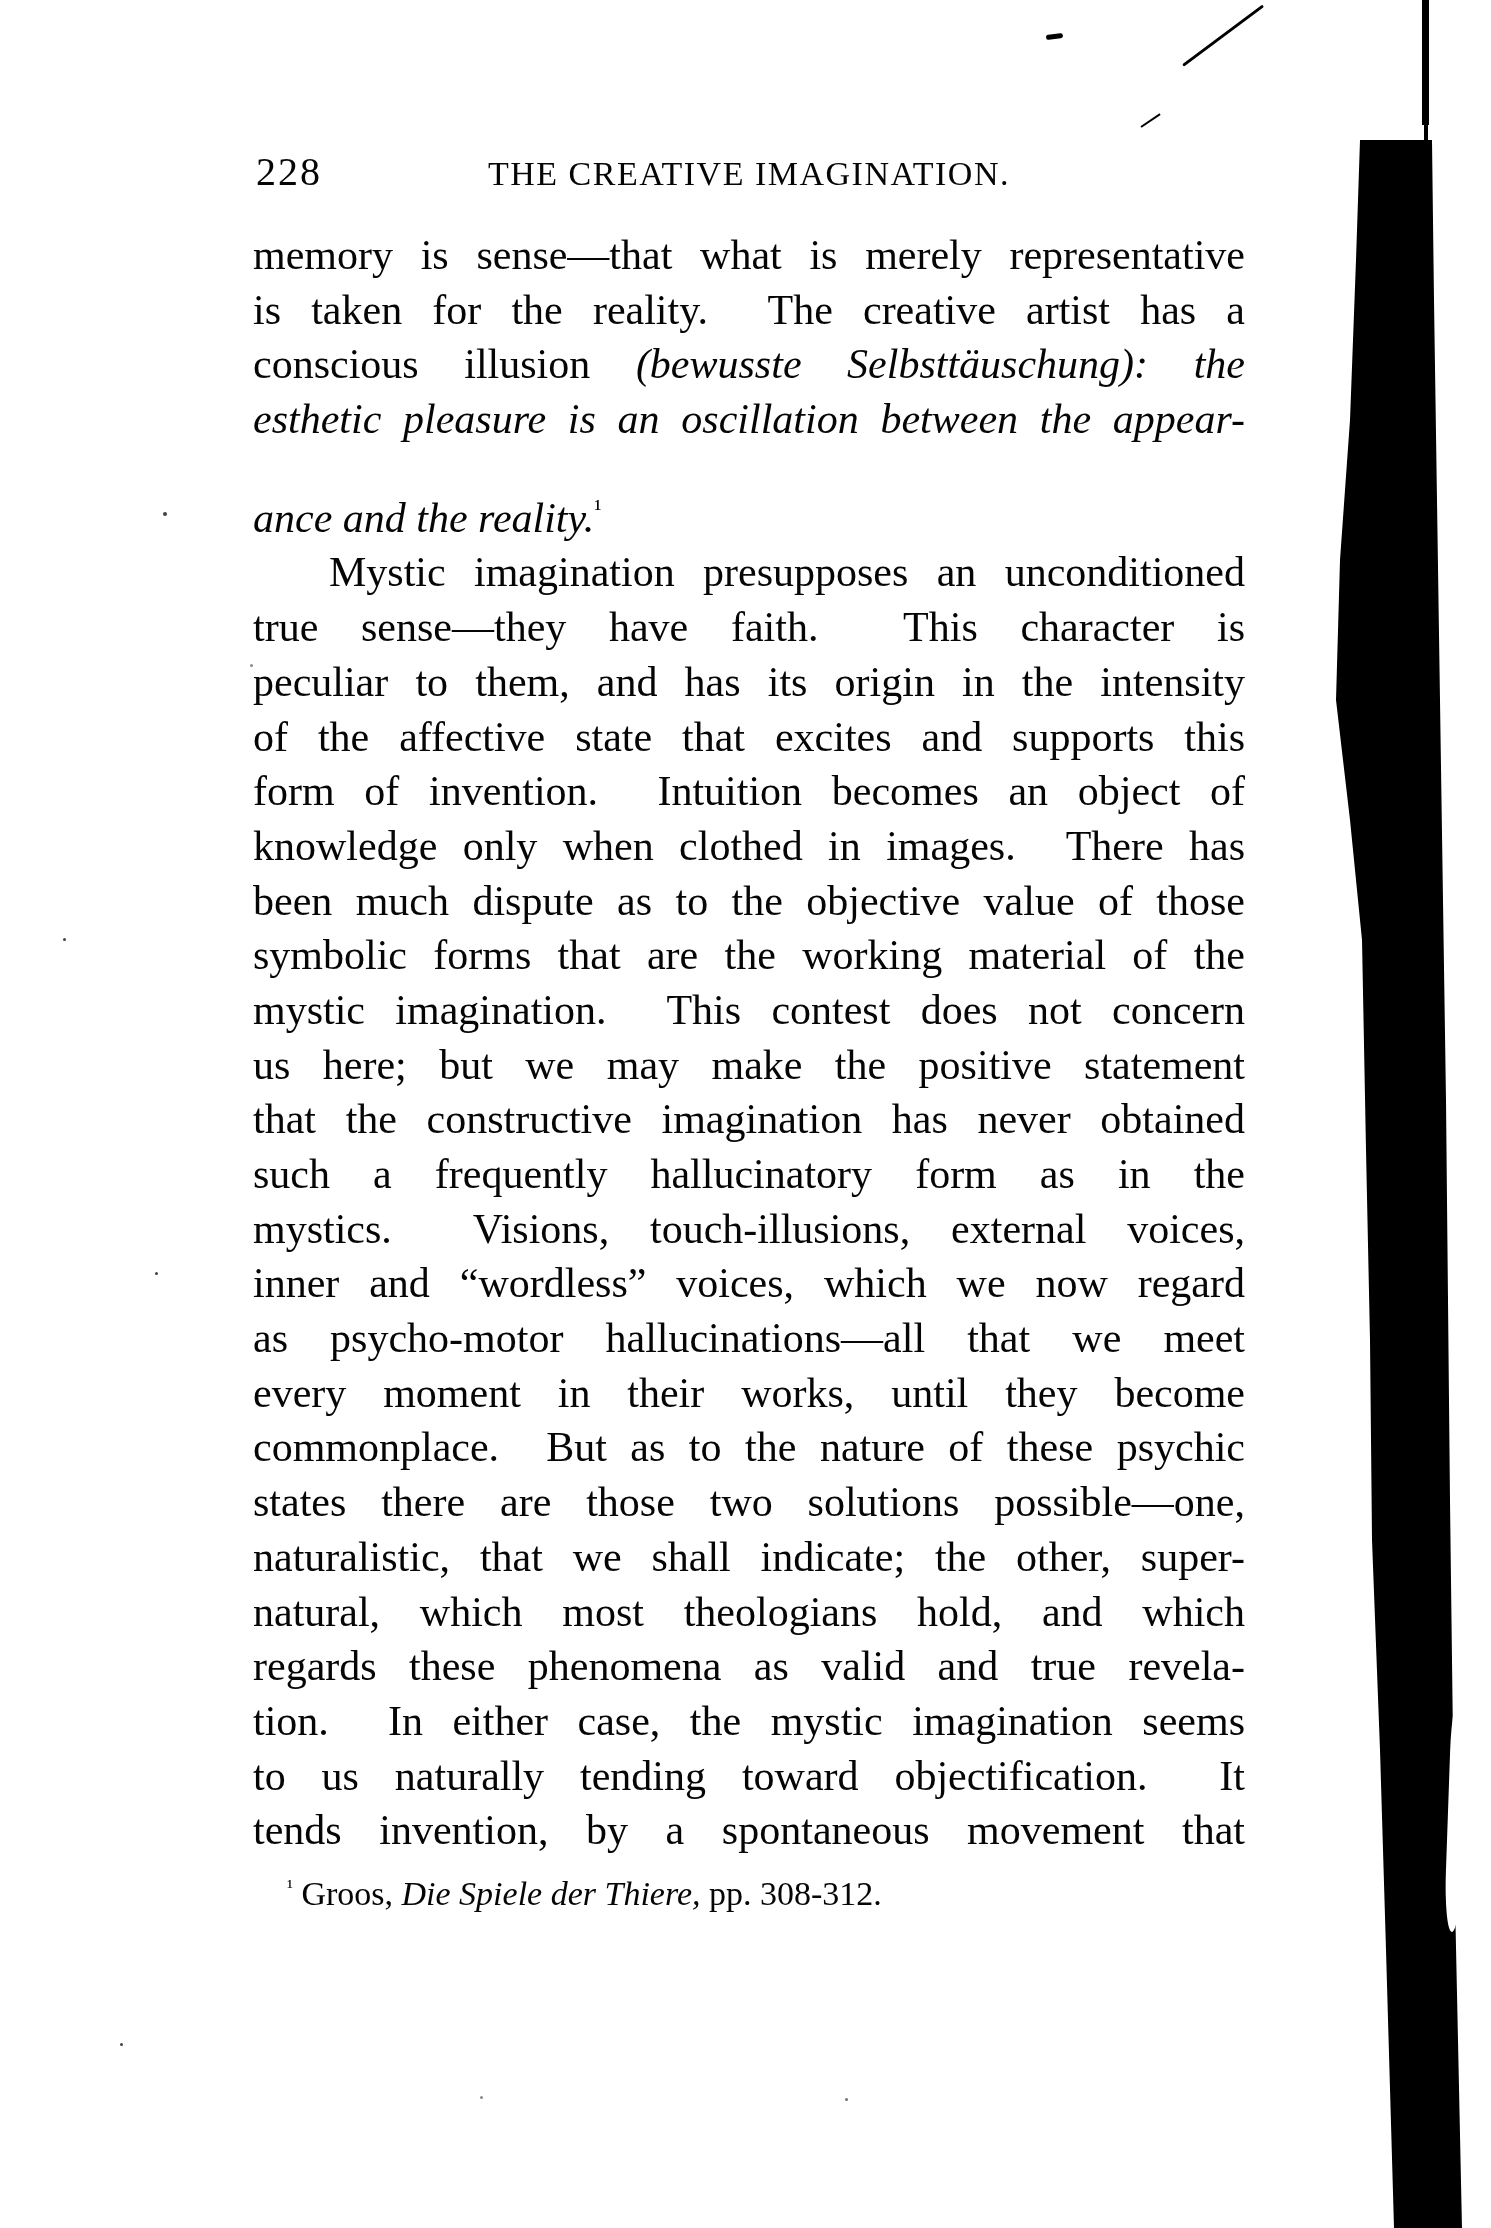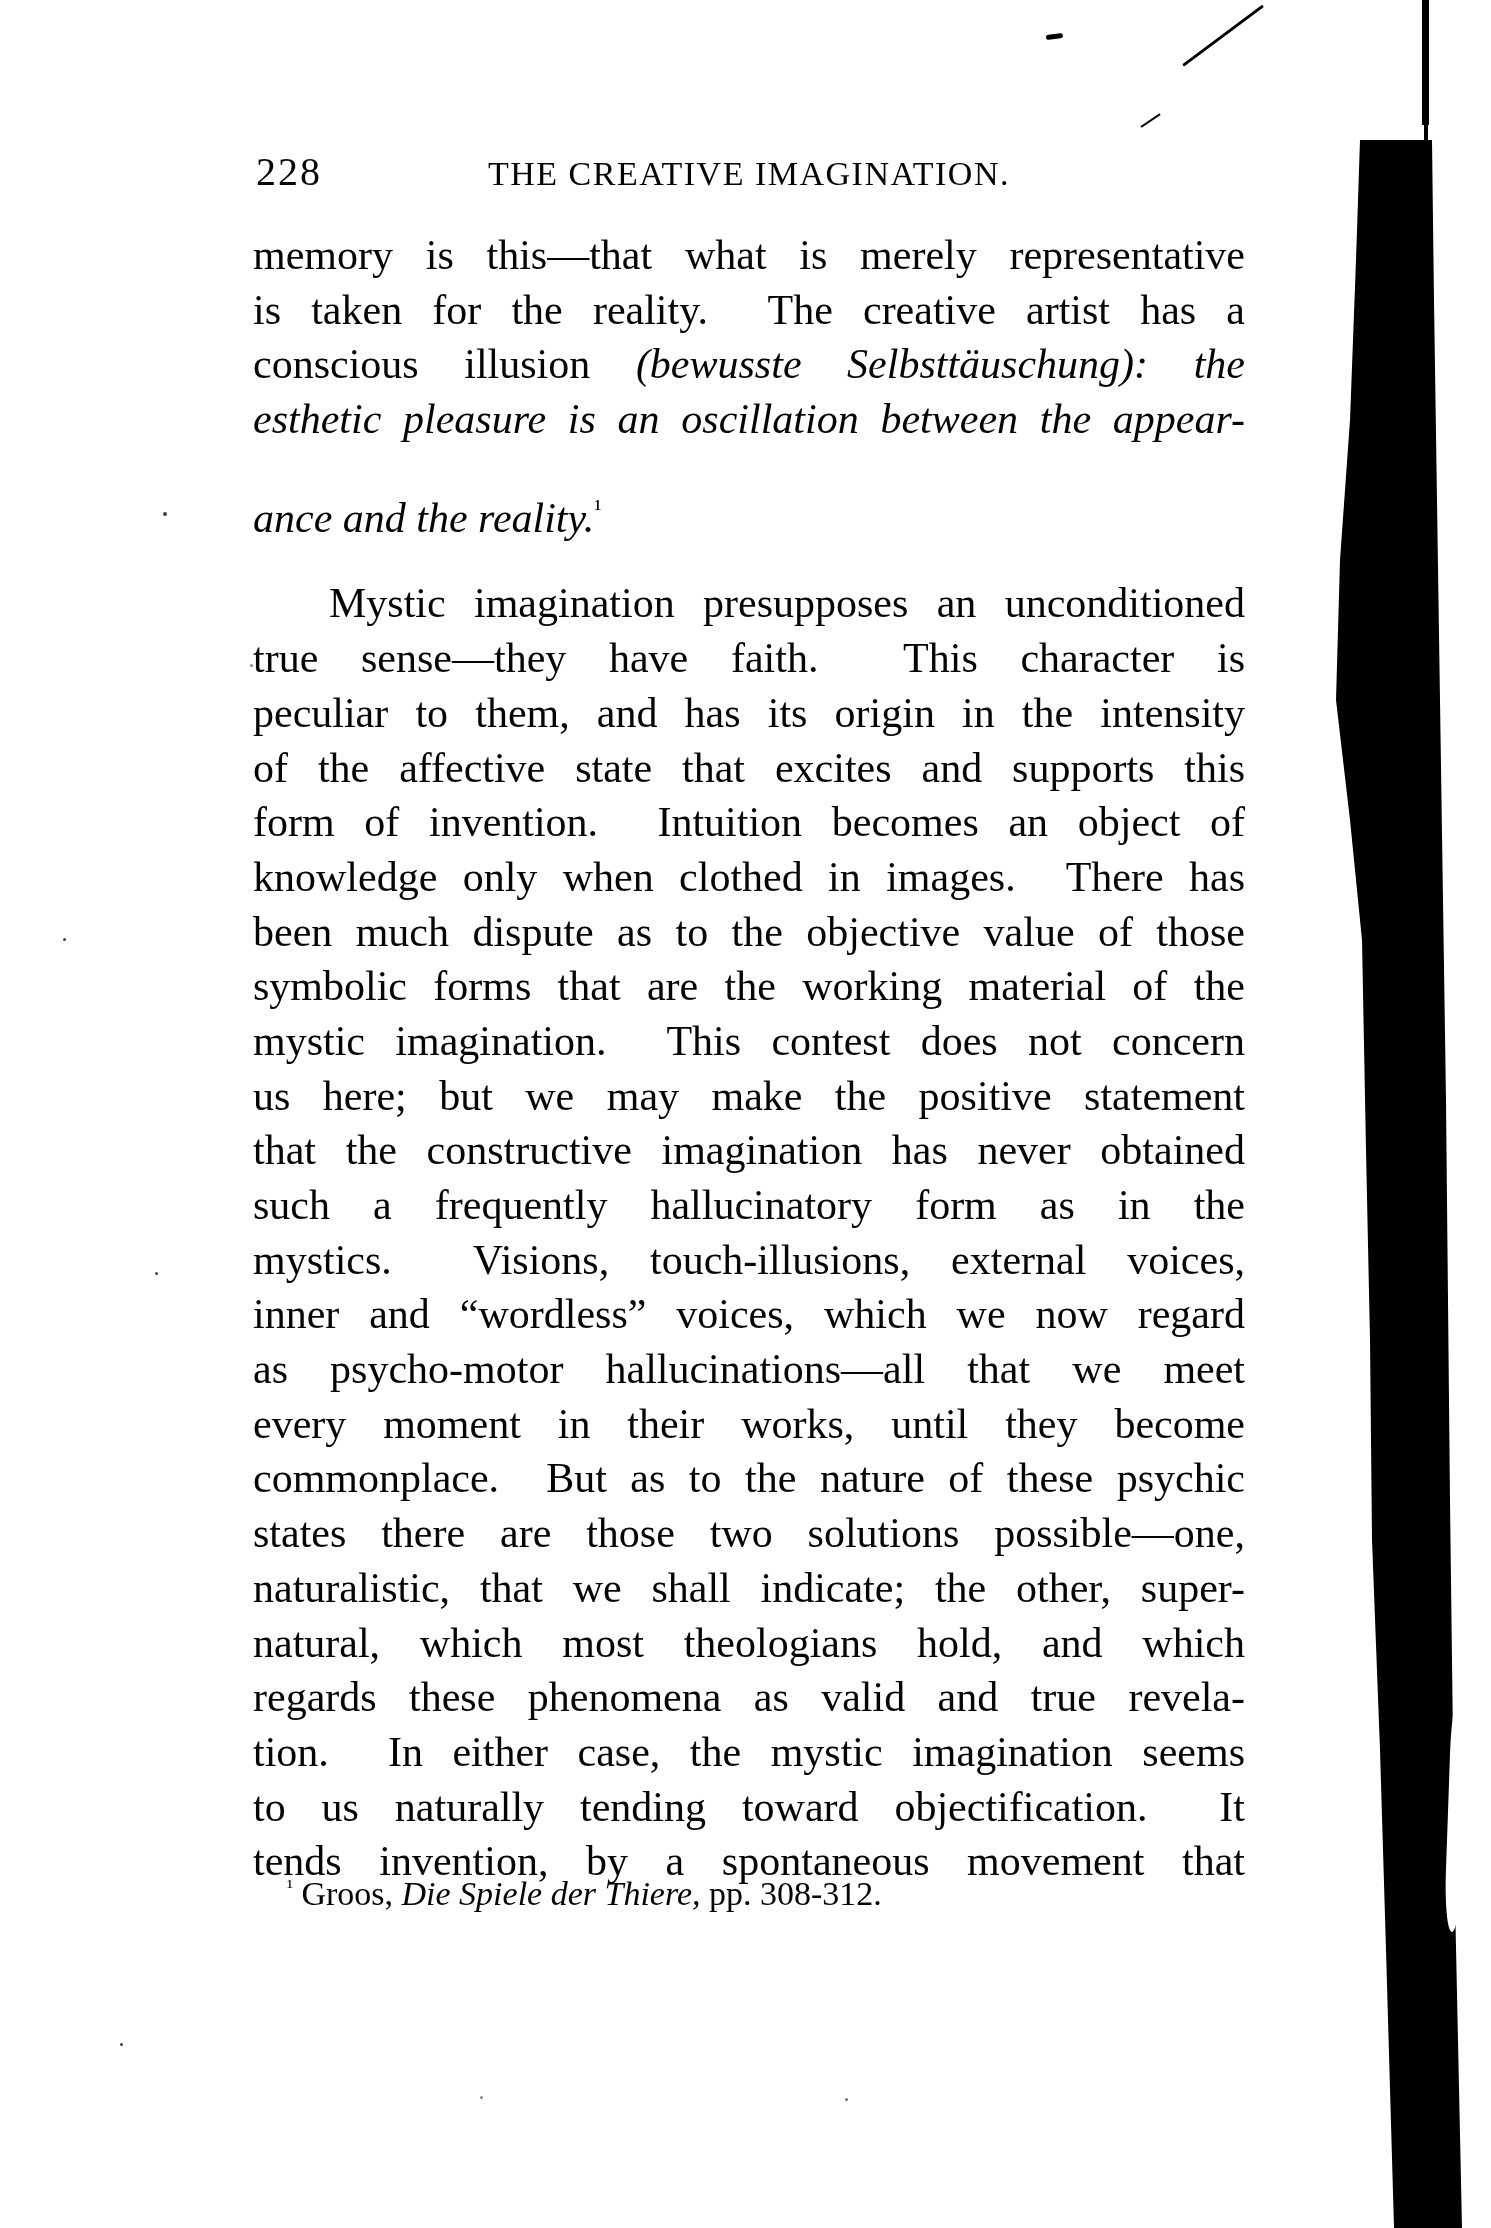--- a/index.html
+++ b/index.html
@@ -30,21 +30,21 @@
   .body-text{
     position:absolute;left:253px;top:228px;width:992px;
     font-size:42px;
   }
   .bline{
     height:54.7px;line-height:54.7px;
     text-align:justify;text-align-last:justify;
     white-space:nowrap; 
   }
   .bline.nj{text-align-last:left;margin-top:44px;}
-  .bline.ind{text-indent:76px;margin-top:31px;}
+  .bline.ind{text-indent:76px;}
   .it{font-style:italic;}
   .sup{font-size:58%;vertical-align:super;line-height:0;font-style:normal;}
   
   .footnote{
     position:absolute;left:253px;top:1872px;width:992px;
     font-size:34px;line-height:44px;
     text-indent:34px;
   }
   
   .band{
@@ -93,21 +93,21 @@
 </head>
 <body>
 
 <div class="page">
 
   <div class="page-number">228</div>
 
   <div class="running-title">THE CREATIVE IMAGINATION.</div>
 
   <div class="body-text">
-      <div class="bline"><span>memory is this—that what is merely representative</span></div>
+      <div class="bline"><span>memory is sense—that what is merely representative</span></div>
       <div class="bline"><span>is taken for the reality.&nbsp; The creative artist has a</span></div>
       <div class="bline"><span>conscious illusion </span><span class="it">(bewusste Selbsttäuschung): the</span></div>
       <div class="bline"><span class="it">esthetic pleasure is an oscillation between the appear-</span></div>
       <div class="bline nj"><span class="it">ance and the reality.</span><span class="sup">¹</span></div>
       <div class="bline ind"><span>Mystic imagination presupposes an unconditioned</span></div>
       <div class="bline"><span>true sense—they have faith.&nbsp; This character is</span></div>
       <div class="bline"><span>peculiar to them, and has its origin in the intensity</span></div>
       <div class="bline"><span>of the affective state that excites and supports this</span></div>
       <div class="bline"><span>form of invention.&nbsp; Intuition becomes an object of</span></div>
       <div class="bline"><span>knowledge only when clothed in images.&nbsp; There has</span></div>

